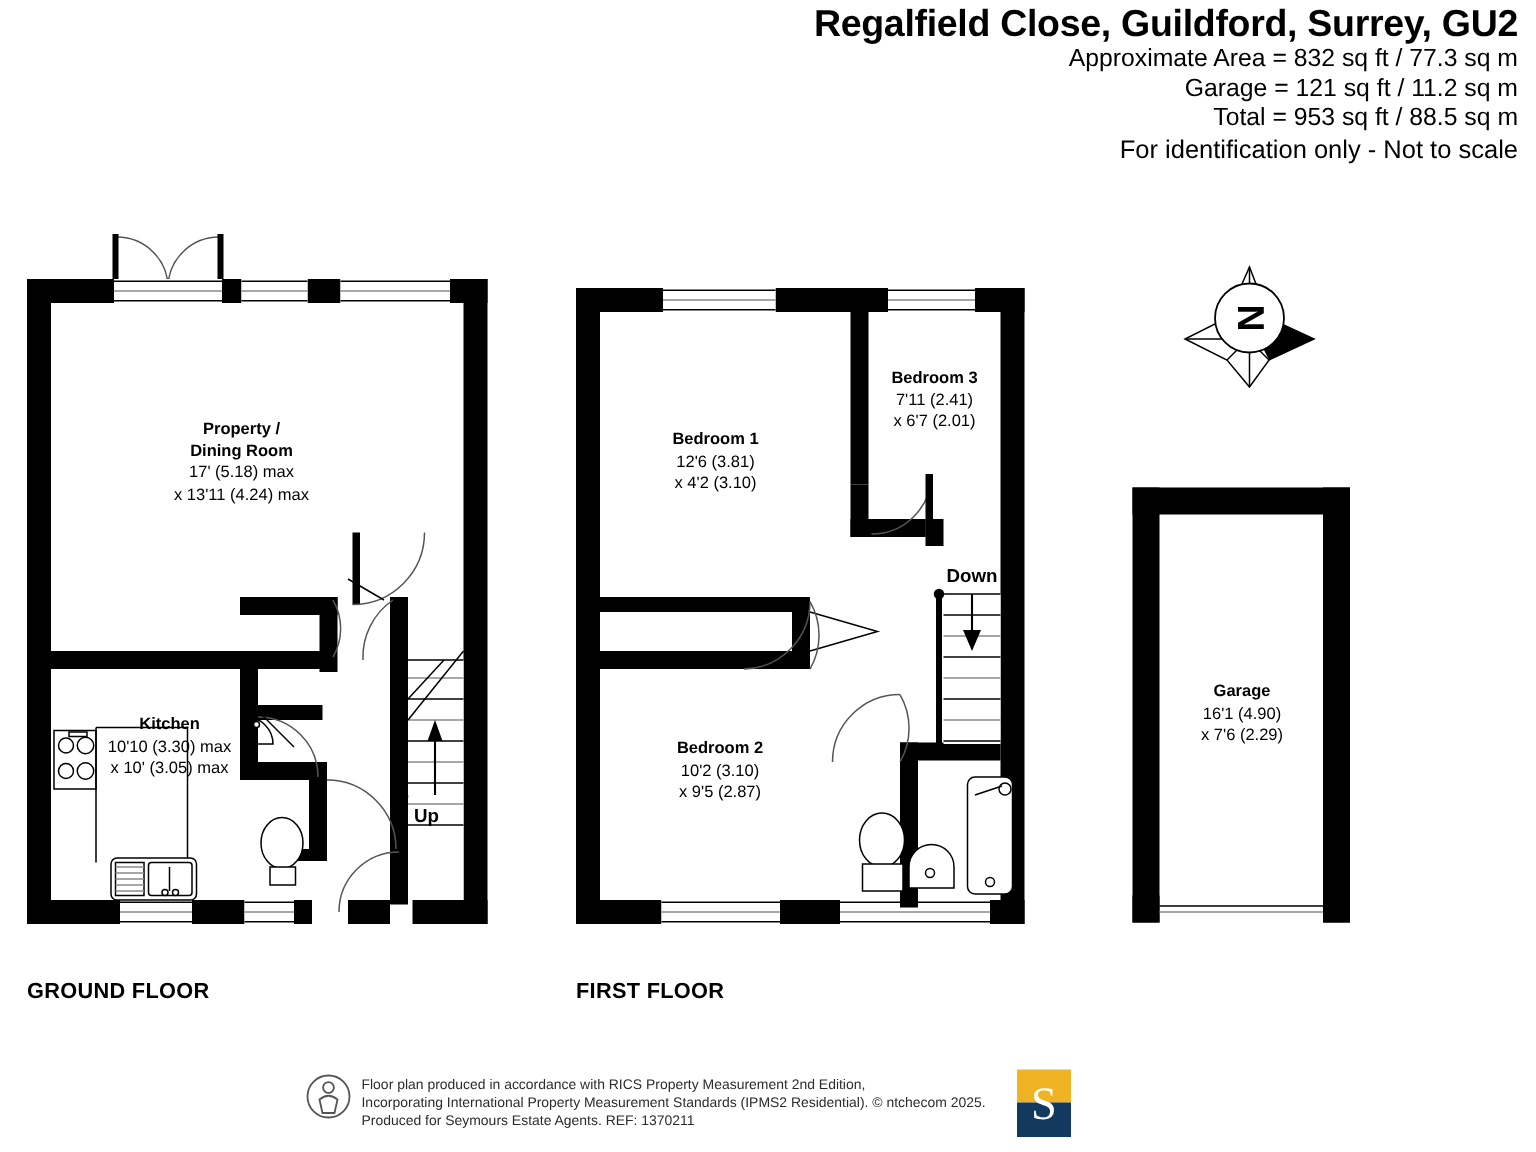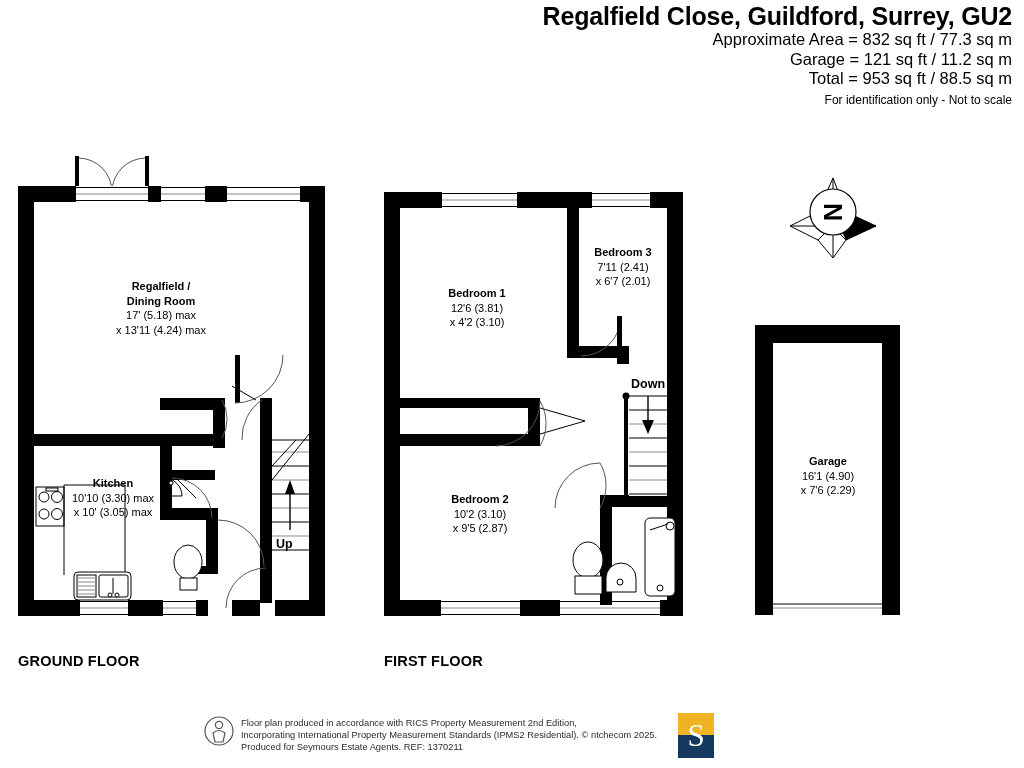--- a/index.html
+++ b/index.html
@@ -37,21 +37,21 @@
     line-height: 28px;
     margin-top: 2px;
     white-space: nowrap;
   }
   .area-line {
     font-size: 16.5px;
     line-height: 19.5px;
     white-space: nowrap;
   }
   .area-note {
-    font-size: 12px;
+    font-size: 17px;
     line-height: 16px;
     margin-top: 3px;
     white-space: nowrap;
   }
 
   
   .floor-label {
     position: absolute;
     font-size: 14.5px;
     font-weight: bold;
@@ -419,21 +419,21 @@
     </g>
 
     <g>
       <circle cx="219" cy="731" r="14" fill="none" stroke="#555555" stroke-width="1.2"></circle>
       <circle cx="219" cy="725" r="3.6" fill="none" stroke="#555555" stroke-width="1.2"></circle>
       <path d="M213 733 Q 219 728 225 733 L 223 742 L 215 742 Z" fill="none" stroke="#555555" stroke-width="1.2"></path>
     </g>
   </svg>
 
   <div class="room-label" style="left:96px; top:279px; width:130px;">
-    <span class="rname">Regalfield /</span>
+    <span class="rname">Property /</span>
     <span class="rname">Dining Room</span>
     <span class="rdim">17' (5.18) max</span>
     <span class="rdim">x 13'11 (4.24) max</span>
   </div>
 
   <div class="room-label" style="left:48px; top:476px; width:130px;">
     <span class="rname">Kitchen</span>
     <span class="rdim">10'10 (3.30) max</span>
     <span class="rdim">x 10' (3.05) max</span>
   </div>

